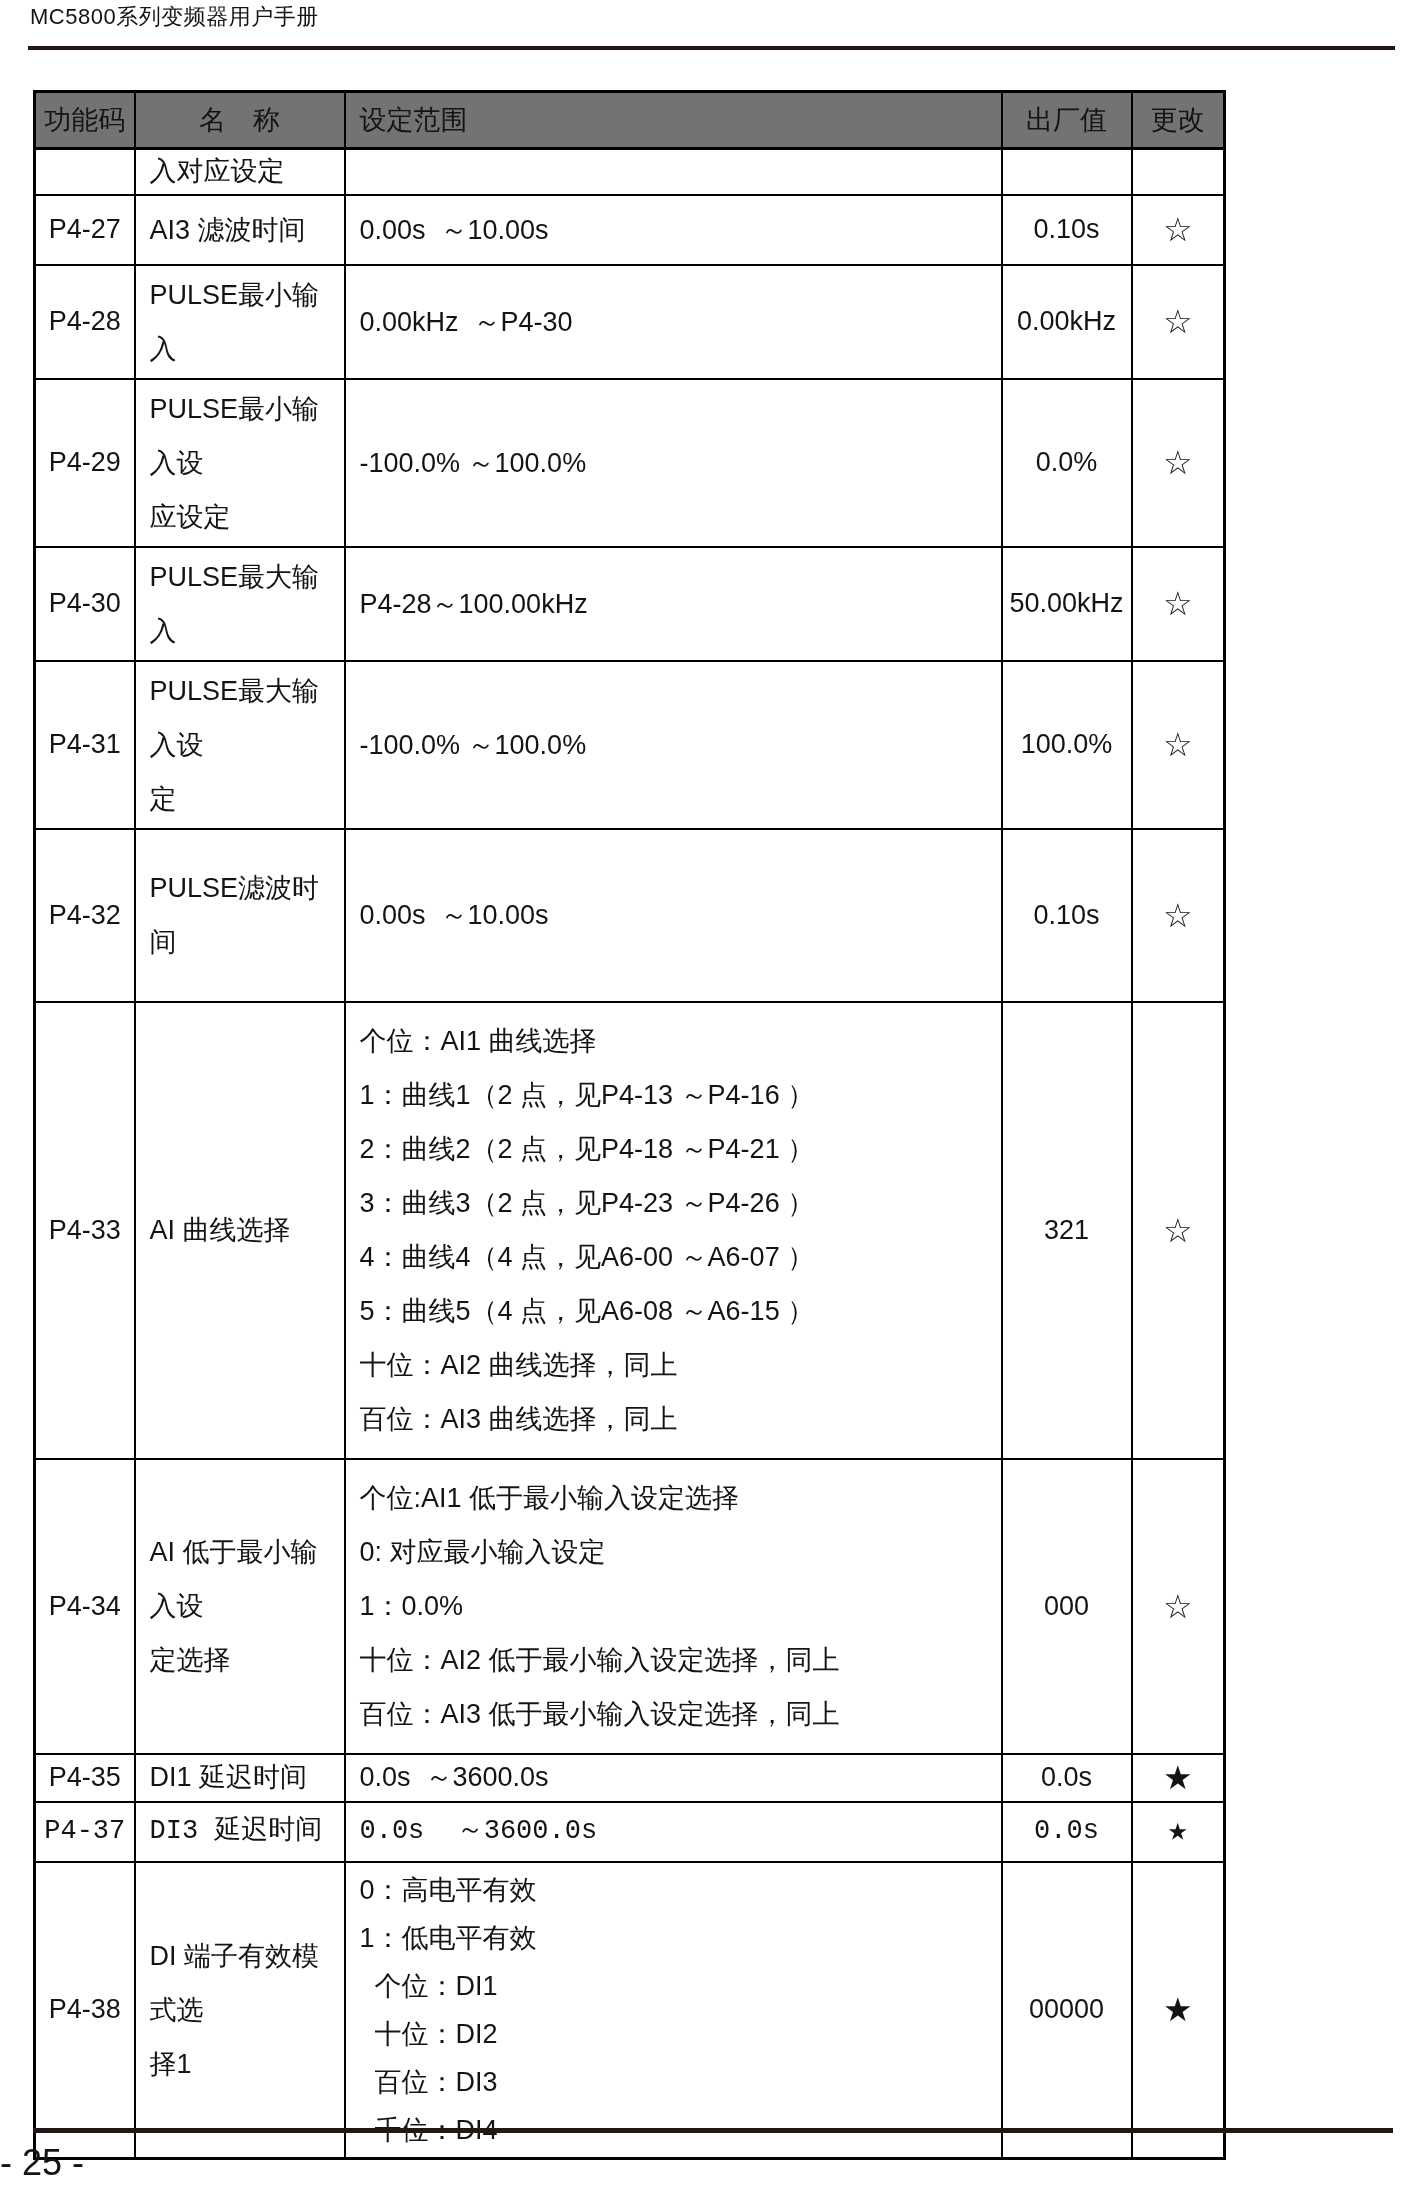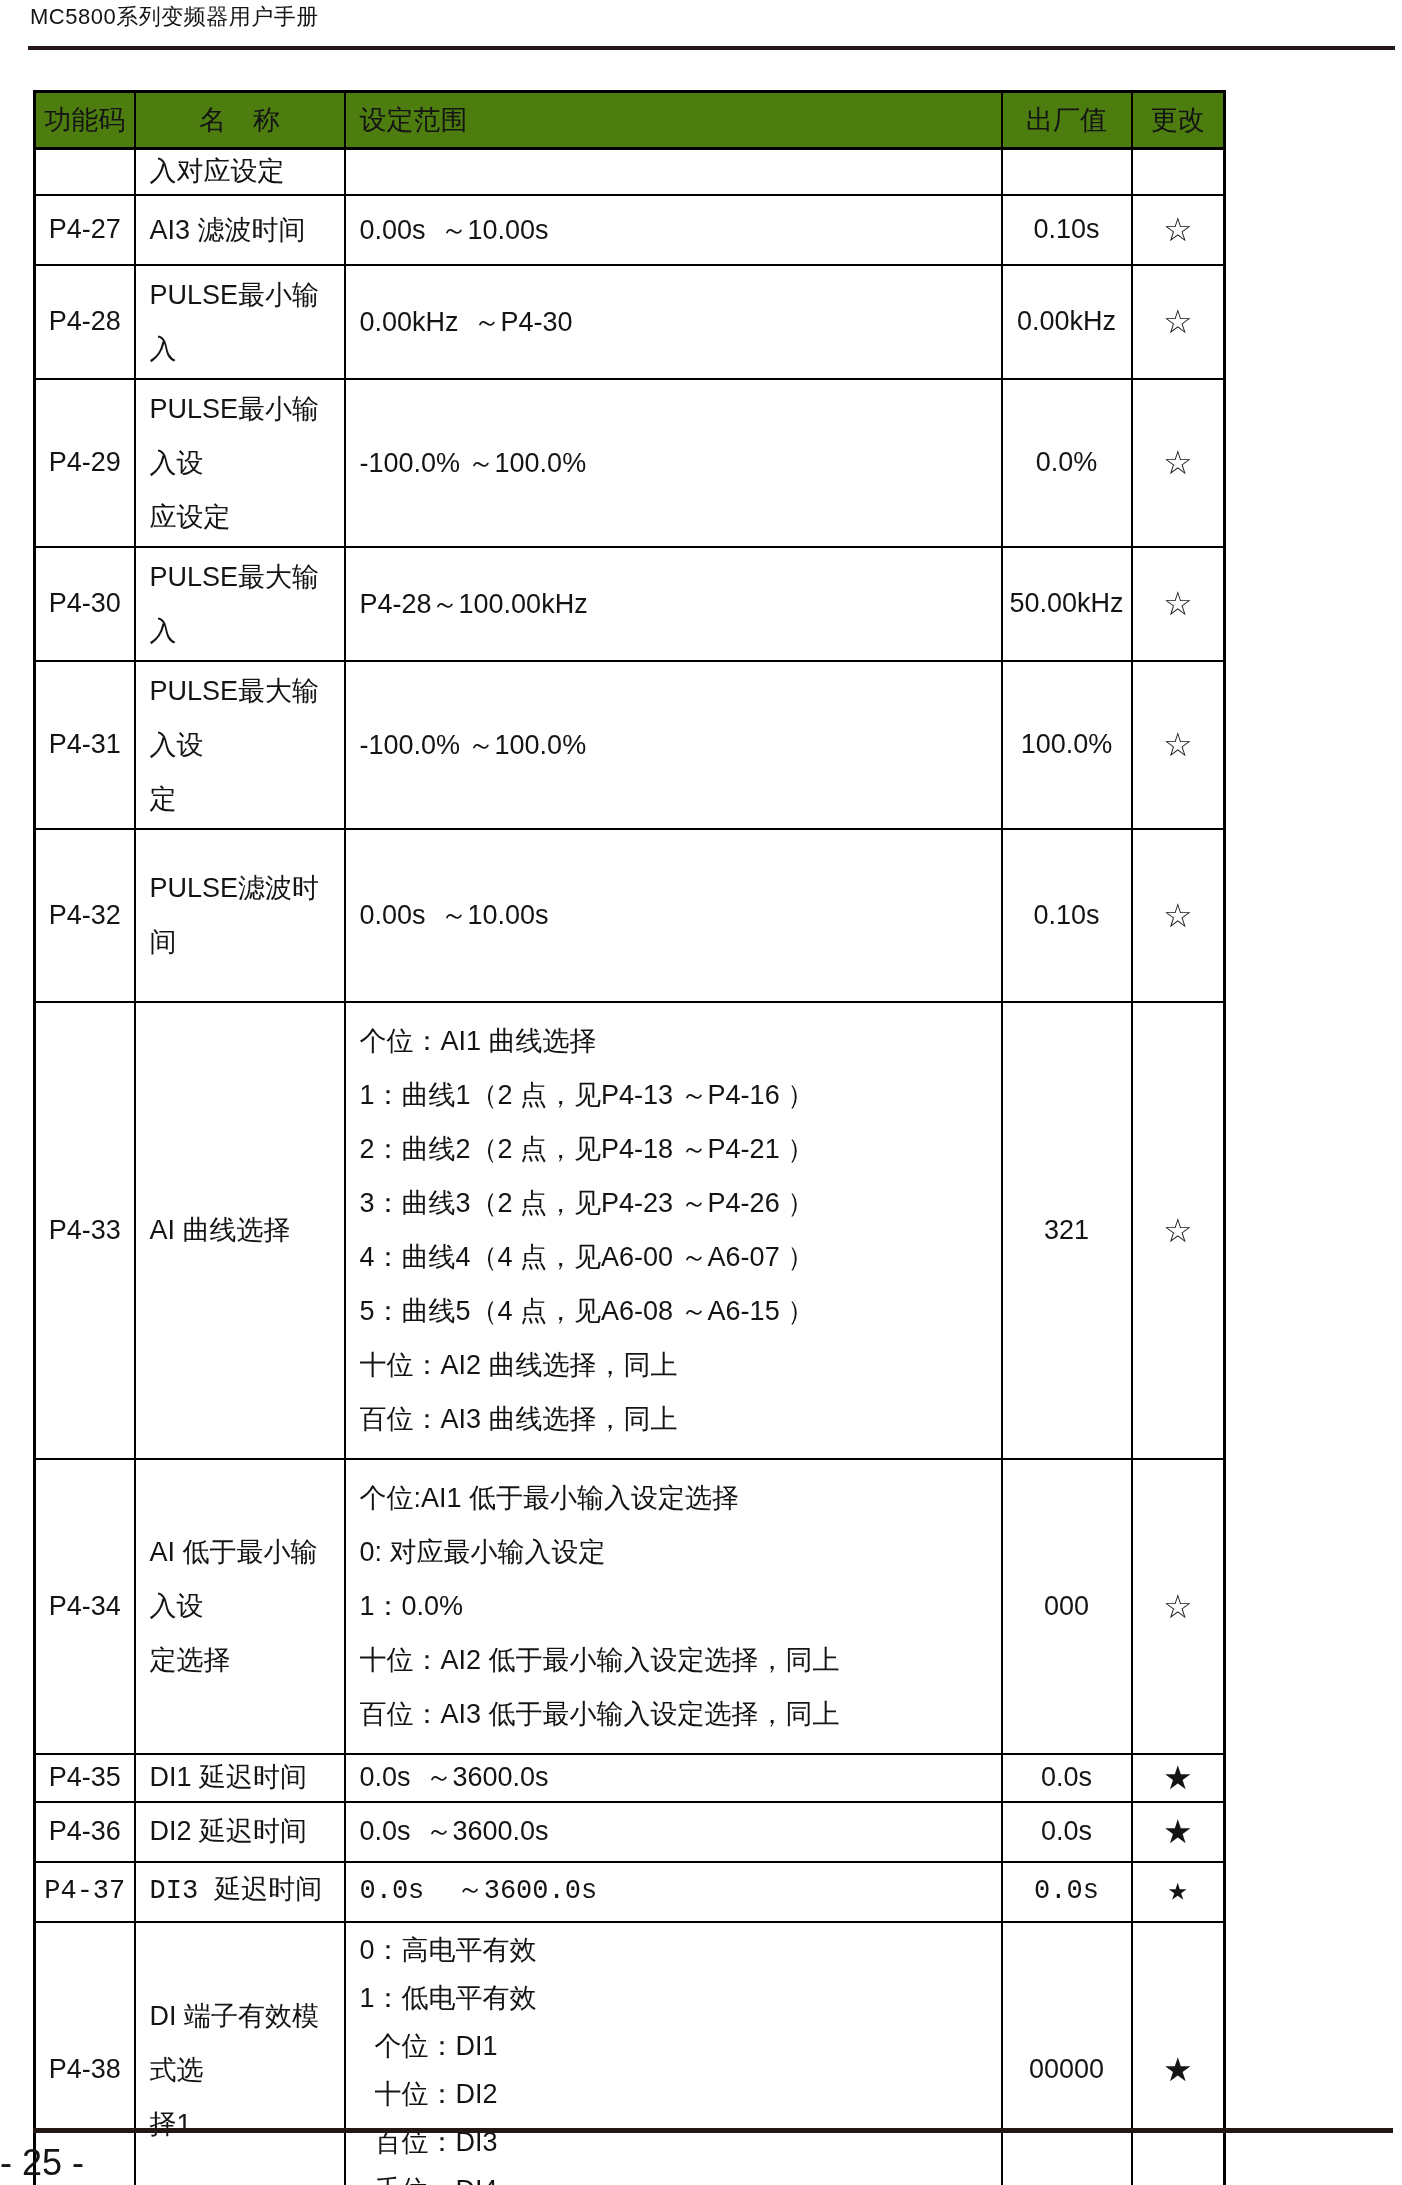--- a/index.html
+++ b/index.html
@@ -29,21 +29,21 @@
   }
   col.c-code{width:100px;} col.c-name{width:210px;} col.c-range{width:657px;}
   col.c-def{width:130px;} col.c-chg{width:93px;}
   th, td {
     border:2px solid #000;
     font-size:27px;
     vertical-align:middle;
     padding:2px 4px;
   }
   th {
-    background:#4d7c0f;
+    background:#737373;
     font-weight:normal;
     height:50px;
     border-bottom:3px solid #000;
   }
   th.h-range { text-align:left; padding-left:14px; }
   td.code, td.def, td.chg { text-align:center; }
   td.chg { font-size:33px; }
   td.name, td.range {
     text-align:left; padding-left:14px; padding-right:20px;
     white-space:pre-wrap;
@@ -174,27 +174,20 @@
       <td class="def">000</td>
       <td class="chg">☆</td>
     </tr>
     <tr class="r9 short">
       <td class="code">P4-35</td>
       <td class="name">DI1 延迟时间</td>
       <td class="range">0.0s  ～3600.0s</td>
       <td class="def">0.0s</td>
       <td class="chg">★</td>
     </tr>
-    <tr class="r10 short">
-      <td class="code">P4-36</td>
-      <td class="name">DI2 延迟时间</td>
-      <td class="range">0.0s  ～3600.0s</td>
-      <td class="def">0.0s</td>
-      <td class="chg">★</td>
-    </tr>
     <tr class="r11 short">
       <td class="code">P4-37</td>
       <td class="name">DI3 延迟时间</td>
       <td class="range">0.0s  ～3600.0s</td>
       <td class="def">0.0s</td>
       <td class="chg">★</td>
     </tr>
     <tr class="r12">
       <td class="code">P4-38</td>
       <td class="name">DI 端子有效模式选

